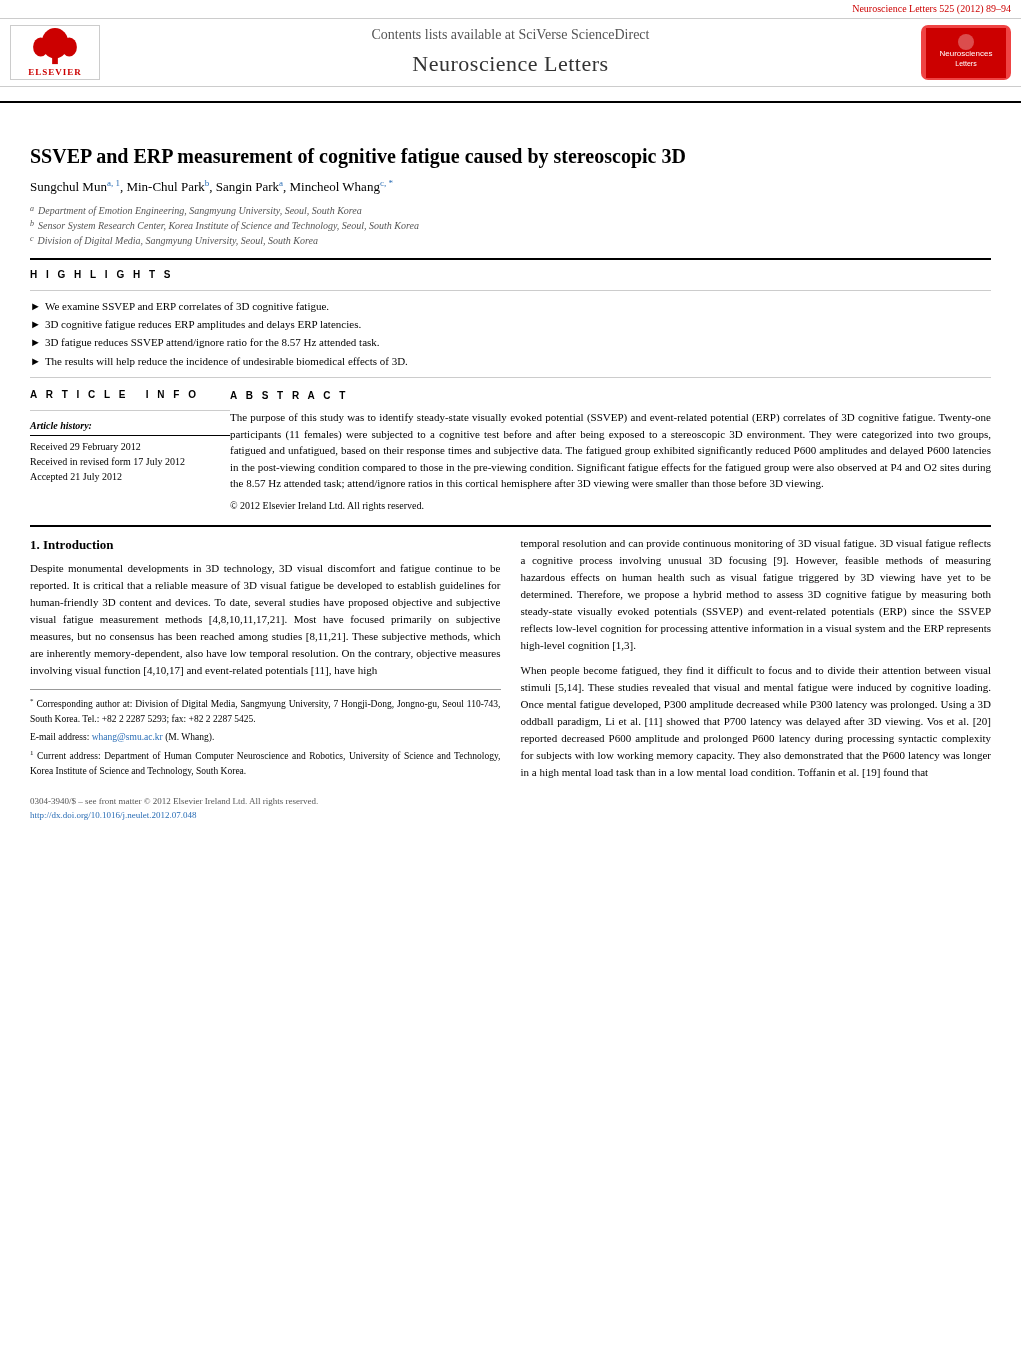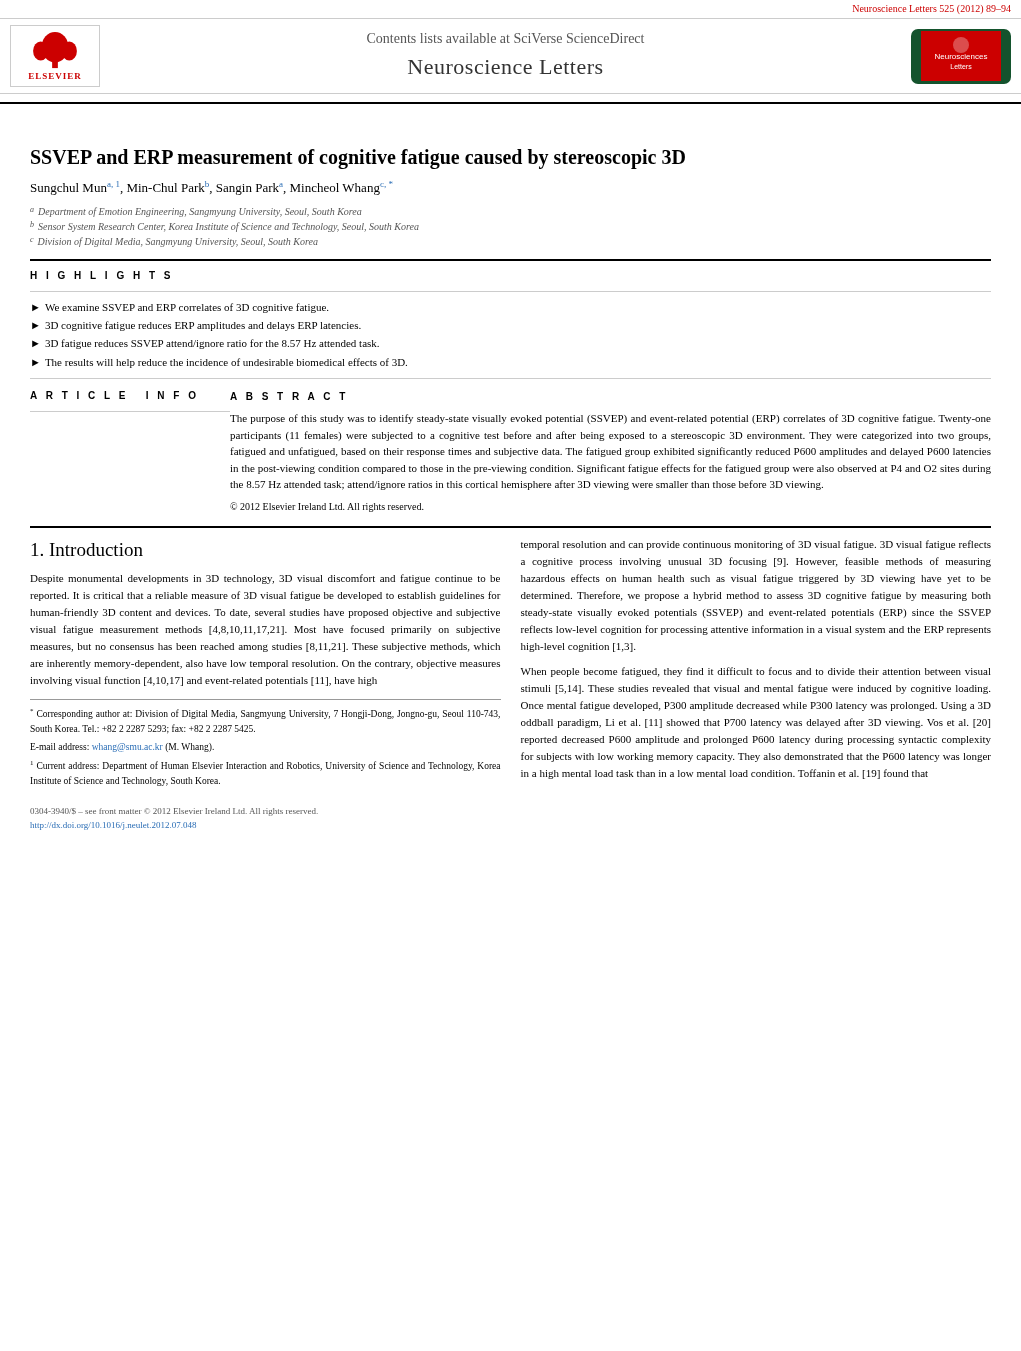--- a/index.html
+++ b/index.html
@@ -9,42 +9,42 @@
       color: #000;
       width: 1021px;
       min-height: 1351px;
       font-size: 12px;
       line-height: 1.4;
     }
 
     
     .journal-header {
       border-bottom: 2px solid #000;
-      padding-bottom: 8px;
+      padding-bottom: 14px;
       margin-bottom: 0;
     }
     .journal-top-bar {
       text-align: right;
       padding: 2px 10px;
       font-size: 10px;
       color: #c00;
     }
     .journal-top-bar span { color: #c00; font-size: 10px; }
 
     .journal-banner {
       display: flex;
       align-items: center;
       justify-content: space-between;
       padding: 6px 10px;
       border-top: 1px solid #ccc;
       border-bottom: 1px solid #ccc;
     }
     .elsevier-logo {
       width: 90px;
-      height: 62px;
+      height: 55px;
       display: flex;
       flex-direction: column;
       align-items: center;
       justify-content: center;
       border: 1px solid #ccc;
       font-size: 8px;
       color: #c00;
     }
     .elsevier-wordmark {
       font-size: 9px;
@@ -66,23 +66,23 @@
       font-weight: normal;
       color: #333;
       letter-spacing: 0.5px;
     }
     .journal-homepage {
       font-size: 10px;
       color: #555;
       margin-top: 4px;
     }
     .elsevier-logo-right {
-      width: 100px;
+      width: 90px;
       height: 55px;
-      background: #14532d;
+      background: #ef4444;
       display: flex;
       align-items: center;
       justify-content: center;
       color: white;
       font-size: 7px;
       text-align: center;
       position: relative;
       overflow: hidden;
       border-radius: 7px;
     }
@@ -223,22 +223,22 @@
       gap: 20px;
     }
     .body-col {
       flex: 1;
       font-size: 11px;
       line-height: 1.5;
       text-align: justify;
     }
 
     .section-heading {
-      font-size: 19px;
-      font-weight: normal;
+      font-size: 13px;
+      font-weight: bold;
       margin-bottom: 6px;
     }
 
     .body-para {
       margin-bottom: 8px;
       font-size: 11px;
       line-height: 1.55;
       text-align: justify;
     }
 
@@ -353,20 +353,26 @@
     </div>
     <hr class="divider">
   </div>
 
   <div class="two-col">
 
     <div class="col-left">
       <div class="article-info-section">
         <div class="section-label" style="letter-spacing:3px; font-size:10px; font-family:Arial;">A R T I C L E &nbsp; I N F O</div>
         <hr class="divider">
+        <div class="info-group">
+          <div class="article-info-header">Article history:</div>
+          <div class="info-date">Received 29 February 2012</div>
+          <div class="info-date">Received in revised form 17 July 2012</div>
+          <div class="info-date">Accepted 21 July 2012</div>
+        </div>
       </div>
     </div>
 
     <div class="col-right">
       <div class="abstract-section">
         <div class="abstract-header">A B S T R A C T</div>
         <div class="abstract-text">The purpose of this study was to identify steady-state visually evoked potential (SSVEP) and event-related potential (ERP) correlates of 3D cognitive fatigue. Twenty-one participants (11 females) were subjected to a cognitive test before and after being exposed to a stereoscopic 3D environment. They were categorized into two groups, fatigued and unfatigued, based on their response times and subjective data. The fatigued group exhibited significantly reduced P600 amplitudes and delayed P600 latencies in the post-viewing condition compared to those in the pre-viewing condition. Significant fatigue effects for the fatigued group were also observed at P4 and O2 sites during the 8.57 Hz attended task; attend/ignore ratios in this cortical hemisphere after 3D viewing were smaller than those before 3D viewing.</div>
         <div class="copyright">© 2012 Elsevier Ireland Ltd. All rights reserved.</div>
       </div>
     </div>
@@ -383,21 +389,21 @@
       </p>
 
       <div class="footnotes">
         <div class="footnote-item">
           <sup>*</sup> <span>Corresponding author at: Division of Digital Media, Sangmyung University, 7 Hongji-Dong, Jongno-gu, Seoul 110-743, South Korea. Tel.: +82 2 2287 5293; fax: +82 2 2287 5425.</span>
         </div>
         <div class="footnote-item">
           E-mail address: <a href="#">whang@smu.ac.kr</a> (M. Whang).
         </div>
         <div class="footnote-item">
-          <sup>1</sup> <span>Current address: Department of Human Elsevier Interaction and Robotics, University of Science and Technology, Korea Institute of Science and Technology, South Korea.</span>
+          <sup>1</sup> <span>Current address: Department of Human Computer Neuroscience and Robotics, University of Science and Technology, Korea Institute of Science and Technology, South Korea.</span>
         </div>
       </div>
 
       <div class="bottom-bar">
         <div>0304-3940/$ – see front matter © 2012 Elsevier Ireland Ltd. All rights reserved.</div>
         <div>
           <a href="#">http://dx.doi.org/10.1016/j.neulet.2012.07.048</a>
         </div>
       </div>
     </div>

